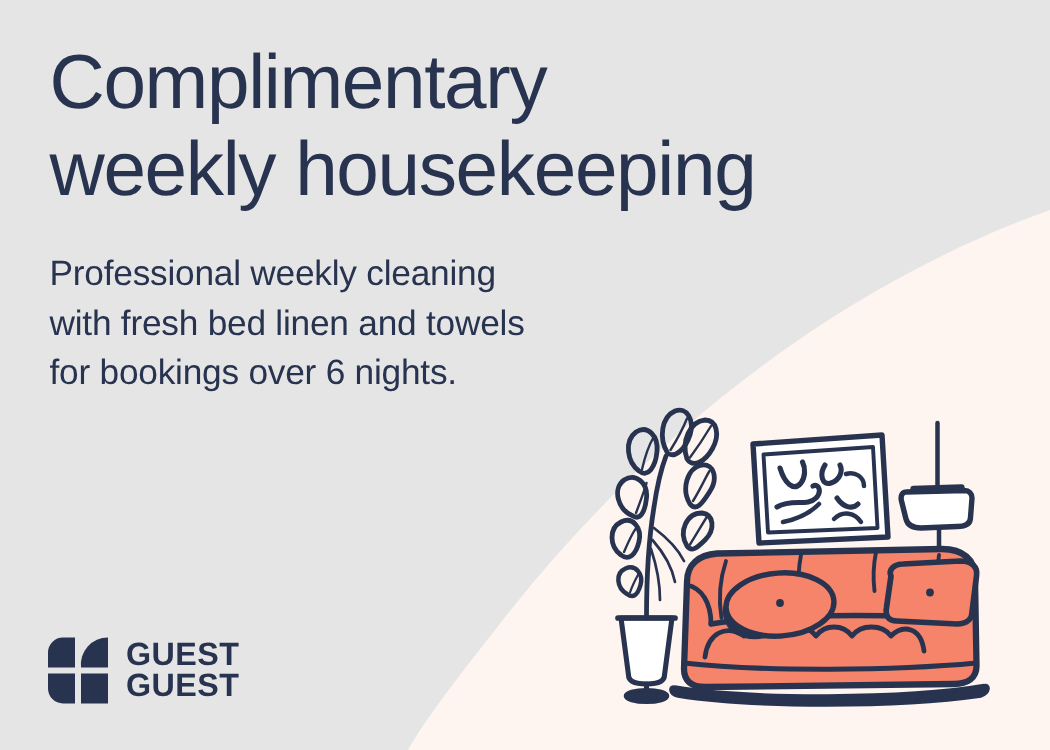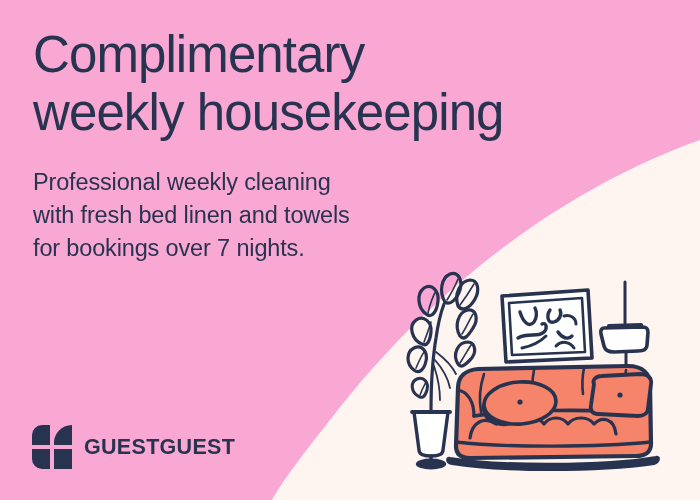--- a/index.html
+++ b/index.html
@@ -7,21 +7,21 @@
 
   html, body {
     width:700px; height:500px;
     overflow:hidden;
     font-family:"Liberation Sans", sans-serif;
   }
 
   #card {
     position:relative;
     width:700px; height:500px;
-    background:#f9a8d4;
+    background:#e5e5e5;
     overflow:hidden;
   }
 
   
   #bg-arc {
     position:absolute;
     inset:0;
     width:700px; height:500px;
   }
 
@@ -55,21 +55,21 @@
   #logo {
     position:absolute;
     left:31px; top:424px;
     display:flex;
     align-items:center;
     gap:11px;
   }
   #logo-mark { display:block; }
   #logo-words {
     display:flex;
-    flex-direction:row;
+    flex-direction:column;
     line-height:21px;
   }
   .logo-word {
     font-size:21.5px;
     font-weight:bold;
     letter-spacing:0.3px;
     color:#283350;
   }
 
   
@@ -86,21 +86,21 @@
 
   <svg id="bg-arc" viewBox="0 0 700 500" preserveAspectRatio="none" aria-hidden="true">
     <path d="M700,140 C560,190 430,290 330,420 C300,458 282,482 272,500 L700,500 Z" fill="#FEF4F0"></path>
   </svg>
 
   <div id="text-block">
     <h1 id="headline">Complimentary
 weekly housekeeping</h1>
     <p id="subcopy">Professional weekly cleaning
 with fresh bed linen and towels
-for bookings over 7 nights.</p>
+for bookings over 6 nights.</p>
   </div>
 
   <div id="logo">
     <svg id="logo-mark" width="42" height="46" viewBox="0 0 42 46" aria-hidden="true">
 
       <path d="M19,1 L19,21 L1,21 L1,11 A10,10 0 0 1 11,1 Z" fill="#283350"></path>
 
       <path d="M41,1 L41,21 L23,21 A18,18 0 0 1 41,1 Z" fill="#283350"></path>
 
       <path d="M19,25 L19,45 L11,45 A10,10 0 0 1 1,35 L1,25 Z" fill="#283350"></path>

